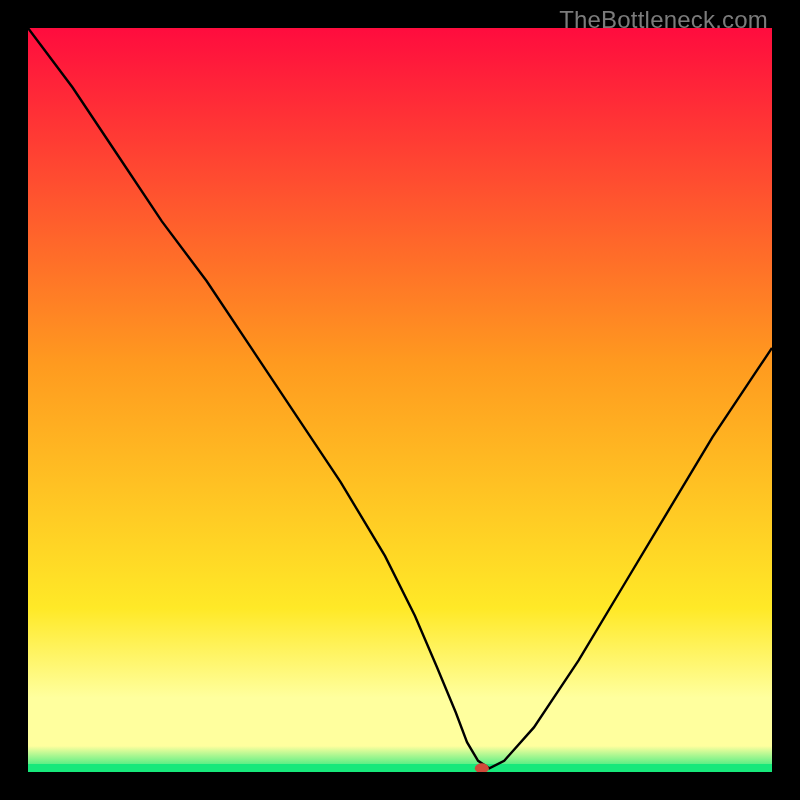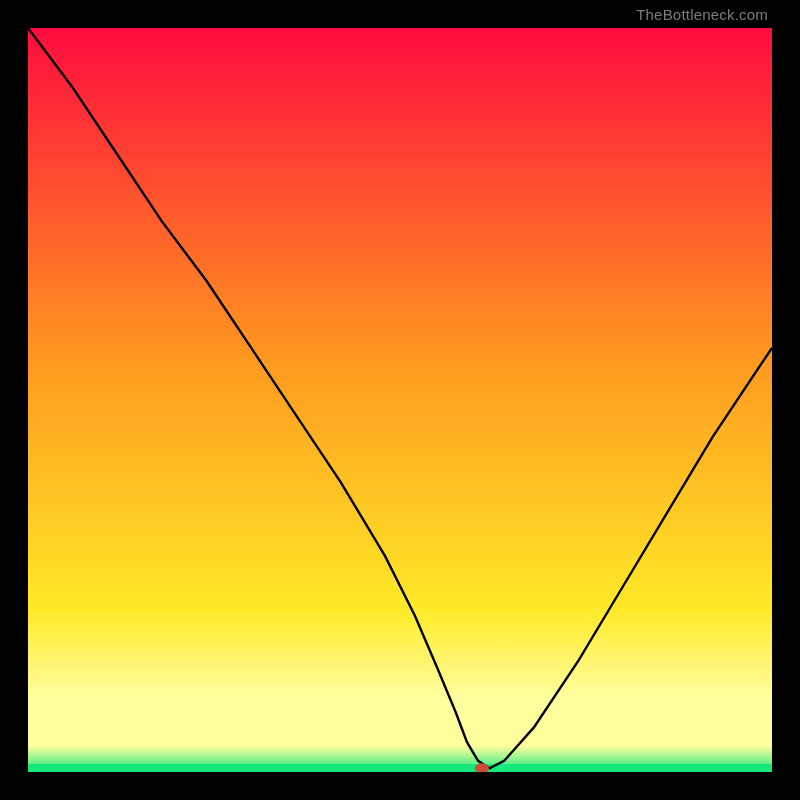--- a/index.html
+++ b/index.html
@@ -1,18 +1,18 @@
 <!DOCTYPE html>
 <html><head>
 <meta charset="utf-8">
 <style>
   html,body{margin:0;padding:0;width:800px;height:800px;background:#000;overflow:hidden;font-family:Arial,Helvetica,sans-serif}
   .frame{position:absolute;left:0;top:0;width:800px;height:800px;background:#000}
   .plot{position:absolute;left:28px;top:28px;width:744px;height:744px;overflow:hidden}
-  .watermark{position:absolute;right:32px;top:6px;color:#7b7b7b;font-size:15px;font-weight:500;letter-spacing:.2px}
+  .watermark{position:absolute;right:32px;top:6px;color:#7b7b7b;font-size:24px;font-weight:500;letter-spacing:.2px}
 </style>
 </head>
 <body>
 
 <div class="frame">
   <div class="watermark">TheBottleneck.com</div>
   <div class="plot">
     <svg id="svg" width="744" height="744" viewBox="0 0 744 744">
       <defs>
         <linearGradient id="bg" x1="0" y1="0" x2="0" y2="1">

